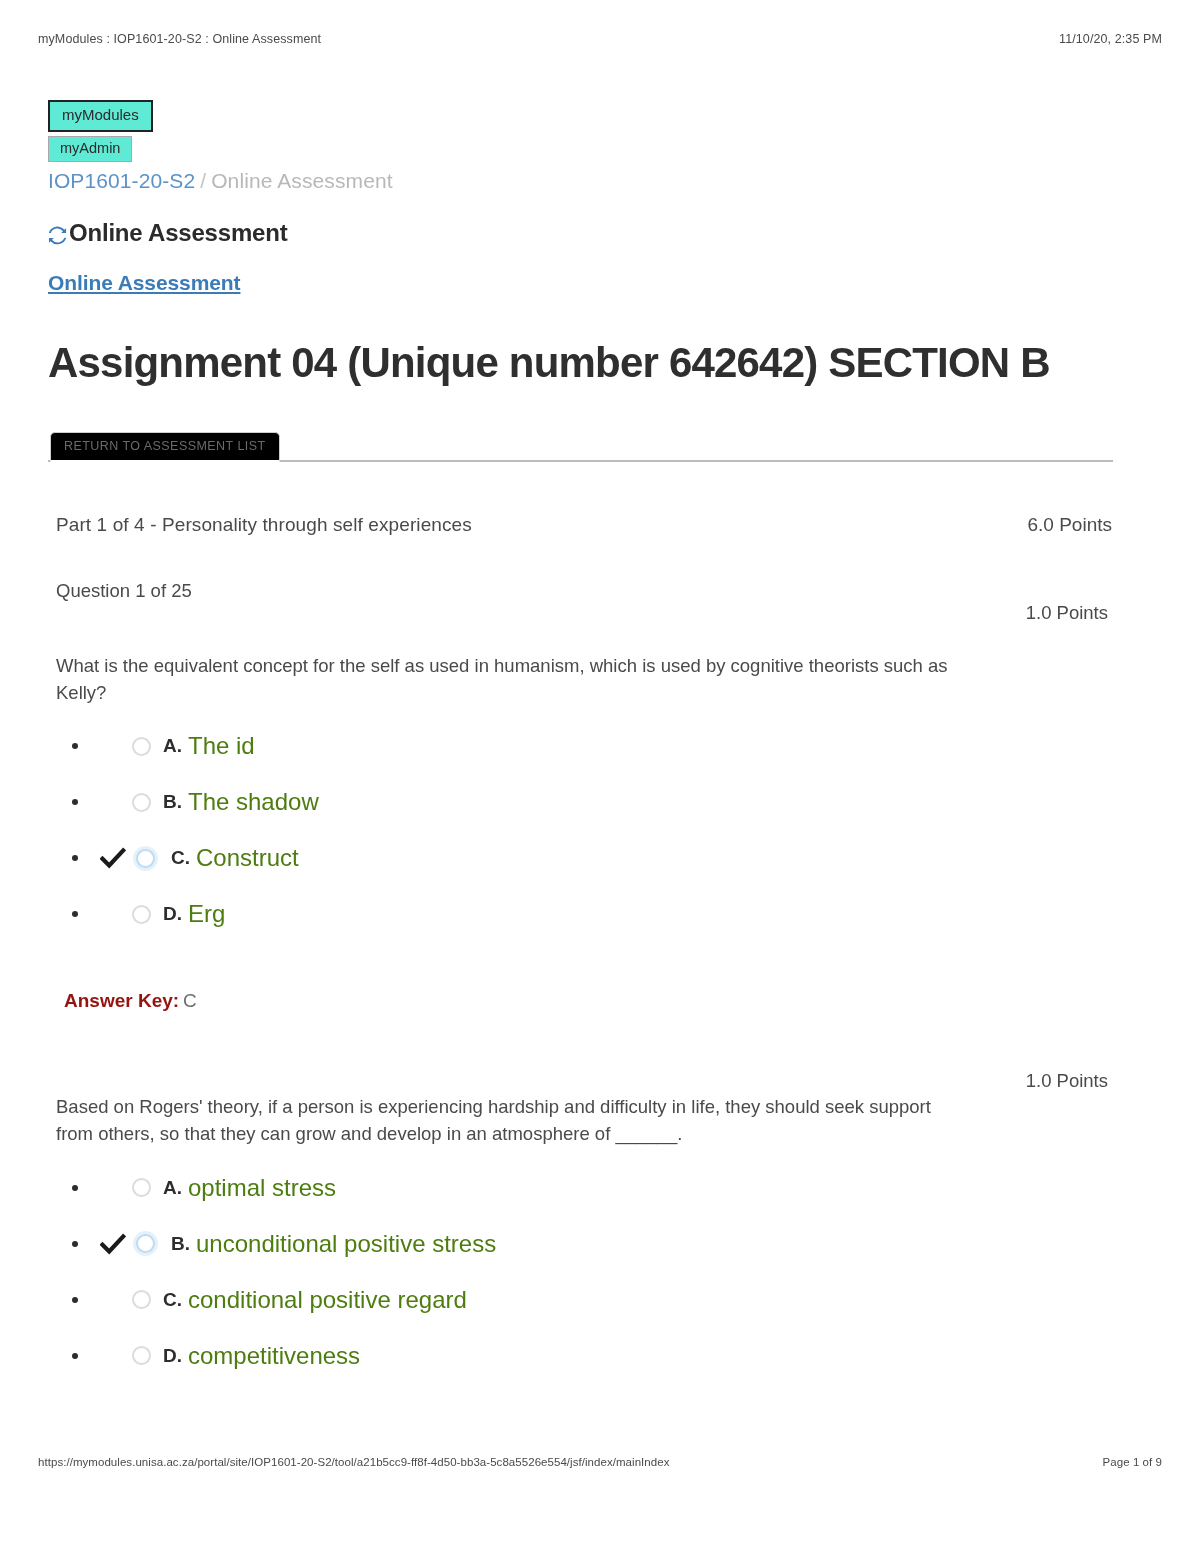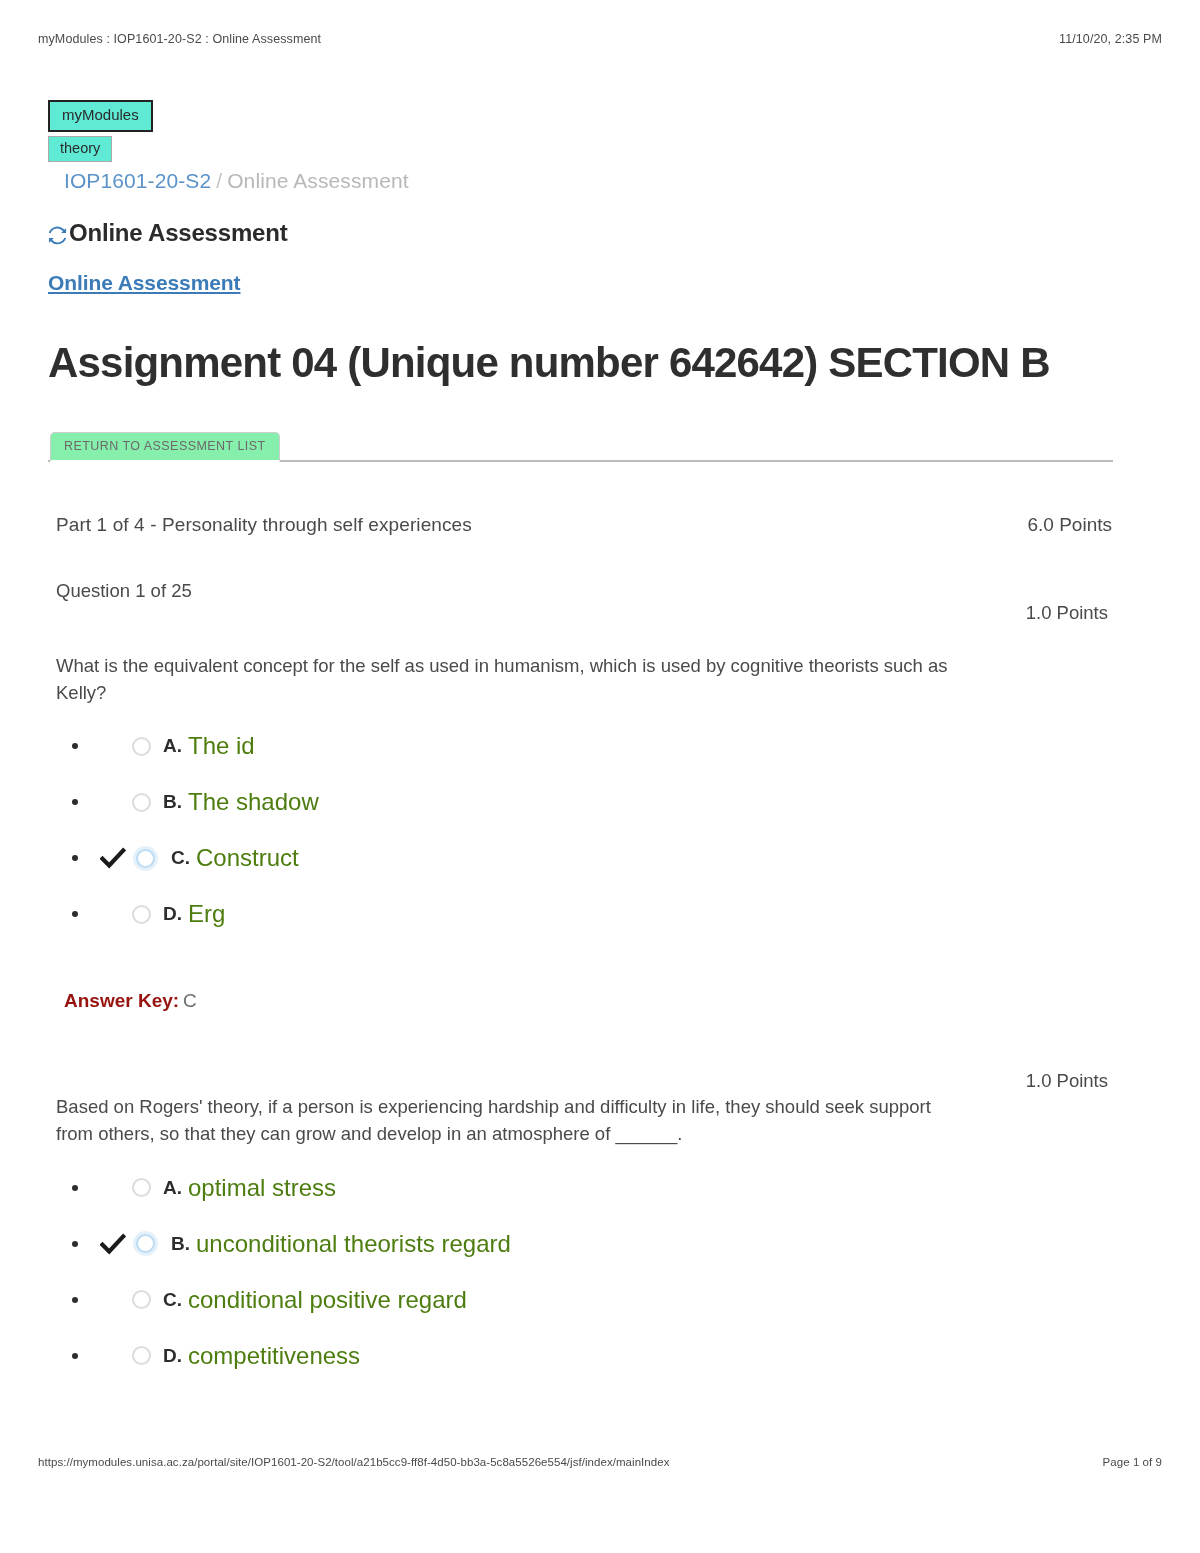--- a/index.html
+++ b/index.html
@@ -74,21 +74,21 @@
   }
   .nav-row { line-height: 0; }
 
   
   .breadcrumb {
     margin-top: 6px;
     font-size: 21px;
     line-height: 1.25;
     letter-spacing: 0.1px;
   }
-  .breadcrumb .crumb-link { color: #5b93c9; margin-left: 16px; }
+  .breadcrumb .crumb-link { color: #5b93c9; }
   .breadcrumb .crumb-sep { color: #c3c3c3; padding: 0 5px; }
   .breadcrumb .crumb-current { color: #b8b8b8; }
 
   
   .tool-heading {
     margin-top: 24px;
     font-size: 24px;
     font-weight: bold;
     color: #2b2b2b;
     display: flex;
@@ -133,21 +133,21 @@
     border-bottom: 2px solid #bcbcbc;
     width: 1065px;
   }
   .return-tab {
     position: absolute;
     left: 2px;
     bottom: -2px;
     border: 1px solid #cdcdcd;
     border-bottom: 2px solid #ffffff;
     border-radius: 5px 5px 0 0;
-    background: #86efac;
+    background: #000000;
     padding: 7px 13px 7px 13px;
     font-size: 12.5px;
     color: #6a6a6a;
     letter-spacing: 0.45px;
     line-height: 1;
   }
 
   
   .part-row {
     display: flex;
@@ -266,21 +266,21 @@
   <span>myModules : IOP1601-20-S2 : Online Assessment</span>
   <span>11/10/20, 2:35 PM</span>
 </div>
 
 <div class="content">
 
   <div class="nav-row">
     <div class="nav-pill primary">myModules</div>
   </div>
   <div class="nav-row">
-    <div class="nav-pill secondary">theory</div>
+    <div class="nav-pill secondary">myAdmin</div>
   </div>
 
   <div class="breadcrumb">
     <span class="crumb-link">IOP1601-20-S2</span><span class="crumb-sep">/</span><span class="crumb-current">Online Assessment</span>
   </div>
 
   <div class="tool-heading">
     <span class="refresh-icon">
       <svg viewBox="0 0 24 24" width="19" height="19" aria-hidden="true">
         <path fill="#3a7bb8" d="M3.4 9.1A9 9 0 0 1 18.9 6.6l-2.3 2.3h6.2V2.7l-2.1 2.1A11.6 11.6 0 0 0 1 8.4l2.4.7z"></path>
@@ -372,21 +372,21 @@
       </li>
       <li>
         <span class="bullet"></span>
         <span class="checkmark">
           <svg viewBox="0 0 26 22" width="26" height="22" aria-hidden="true">
             <path d="M2.5 11.8 L9.2 18.4 L23.2 3.4" stroke="#1b1b1b" stroke-width="4.2" fill="none" stroke-linecap="square"></path>
           </svg>
         </span>
         <span class="radio selected"></span>
         <span class="opt-letter">B.</span>
-        <span class="opt-text">unconditional theorists regard</span>
+        <span class="opt-text">unconditional positive stress</span>
       </li>
       <li>
         <span class="bullet"></span>
         <span class="checkmark hidden"></span>
         <span class="radio"></span>
         <span class="opt-letter">C.</span>
         <span class="opt-text">conditional positive regard</span>
       </li>
       <li>
         <span class="bullet"></span>

